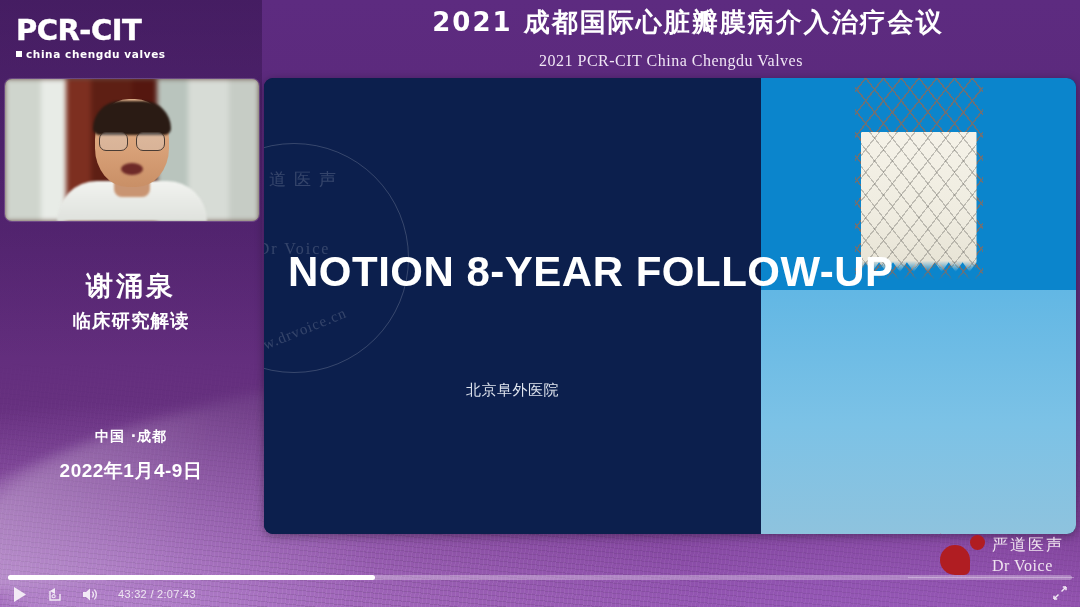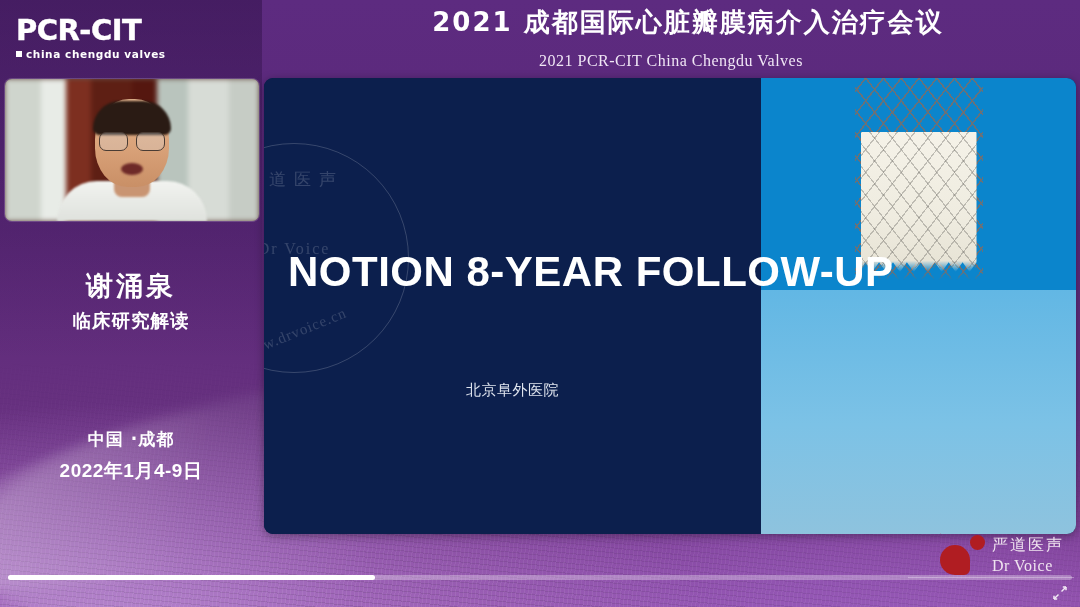--- a/index.html
+++ b/index.html
@@ -134,21 +134,21 @@
     color:#fff; font-size:27px; font-weight:bold; letter-spacing:3px;
     font-family:"DejaVu Sans", sans-serif;
   }
   .speaker-aff{
     position:absolute; left:0; width:262px; top:308px; text-align:center;
     color:#fff; font-size:18.5px; font-weight:bold; line-height:1.42;
     letter-spacing:1px; font-family:"DejaVu Sans", sans-serif;
   }
   .loc{
     position:absolute; left:0; width:262px; top:428px; text-align:center;
-    color:#fff; font-size:17px; font-weight:bold; letter-spacing:1px;
+    color:#fff; font-size:14px; font-weight:bold; letter-spacing:1px;
     font-family:"DejaVu Sans", sans-serif;
   }
   .date{
     position:absolute; left:0; width:262px; top:458px; text-align:center;
     color:#fff; font-size:19px; font-weight:bold; letter-spacing:.5px;
     font-family:Liberation Sans, sans-serif;
   }
 
   
   .slide{
@@ -367,20 +367,45 @@
     <div class="dv-dot-small"></div>
     <div class="dv-cn">严道医声</div>
     <div class="dv-en">Dr Voice</div>
   </div>
 
   <div class="player">
     <div class="track">
       <div class="track-fill" id="progress-fill" style="width: 34.5%;"></div>
     </div>
 
+    <div class="ctrls">
+      <div class="ctrl">
+        <svg width="14" height="15" viewBox="0 0 14 15">
+          <polygon points="1,0 13,7.5 1,15" fill="#f2eaf5"></polygon>
+        </svg>
+      </div>
+
+      <div class="ctrl">
+        <svg width="15" height="15" viewBox="0 0 15 15">
+          <path d="M2,4 L2,13 L12,13 L12,7" fill="none" stroke="#f2eaf5" stroke-width="1.4"></path>
+          <path d="M2,4 L7,1 L7,7 Z" fill="#f2eaf5"></path>
+          <circle cx="5.6" cy="9.2" r="1.6" fill="none" stroke="#f2eaf5" stroke-width="1.1"></circle>
+        </svg>
+      </div>
+
+      <div class="ctrl">
+        <svg width="16" height="15" viewBox="0 0 16 15">
+          <polygon points="1,5 4,5 8,1.5 8,13.5 4,10 1,10" fill="#f2eaf5"></polygon>
+          <path d="M10.3,4.6 A4.6,4.6 0 0 1 10.3,10.4" fill="none" stroke="#f2eaf5" stroke-width="1.3"></path>
+          <path d="M12.4,2.6 A7.2,7.2 0 0 1 12.4,12.4" fill="none" stroke="#f2eaf5" stroke-width="1.3"></path>
+        </svg>
+      </div>
+
+      <div class="time">43:32 / 2:07:43</div>
+    </div>
 
     <svg class="fs" viewBox="0 0 16 16">
       <path d="M9.5,6.5 L14,2" stroke="#f2eaf5" stroke-width="1.5" fill="none"></path>
       <path d="M14,2 L14,5.2 M14,2 L10.8,2" stroke="#f2eaf5" stroke-width="1.5" fill="none"></path>
       <path d="M6.5,9.5 L2,14" stroke="#f2eaf5" stroke-width="1.5" fill="none"></path>
       <path d="M2,14 L2,10.8 M2,14 L5.2,14" stroke="#f2eaf5" stroke-width="1.5" fill="none"></path>
     </svg>
   </div>
 
 </div>

